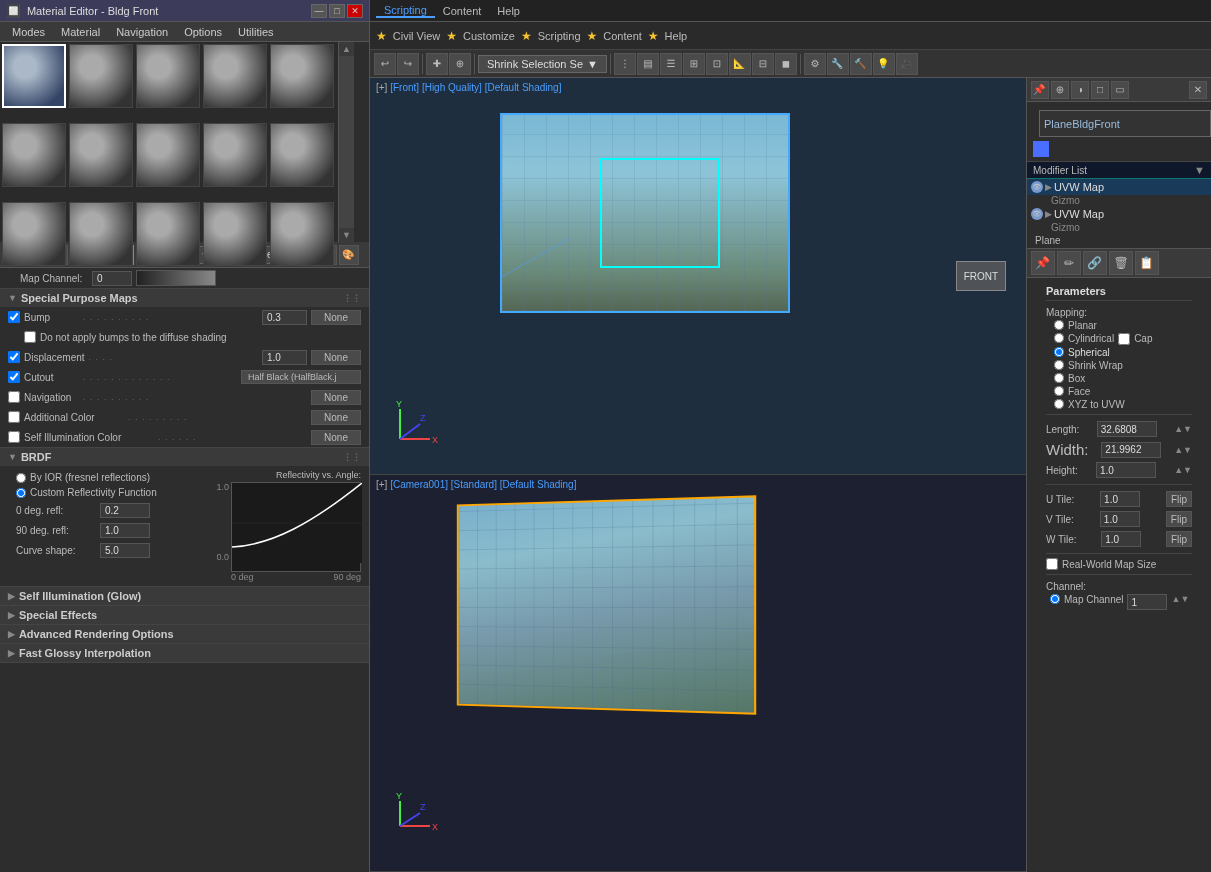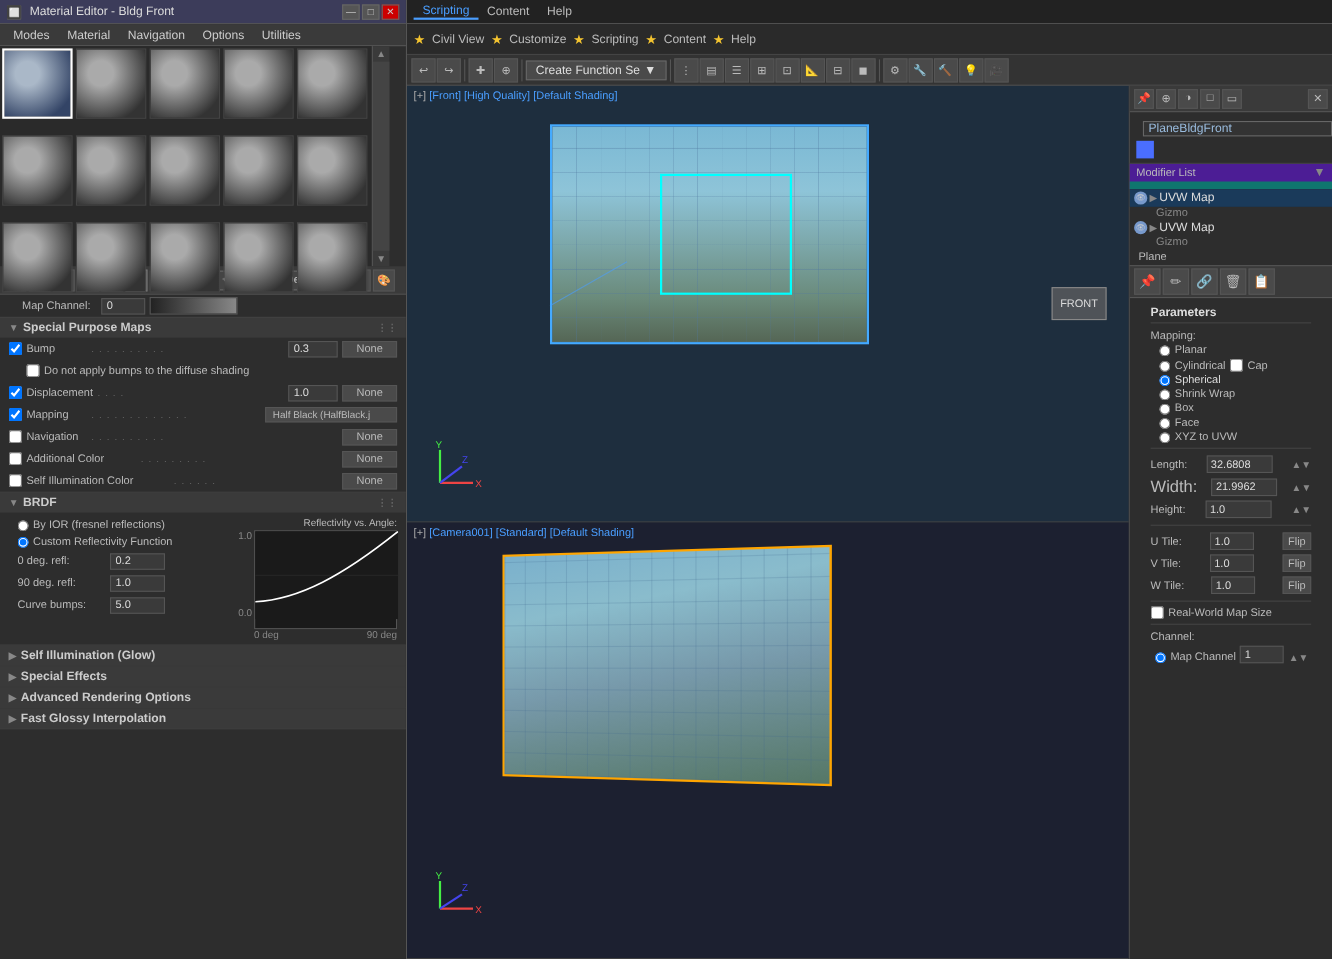--- a/index.html
+++ b/index.html
@@ -59,40 +59,40 @@
     .tool-btn { width: 22px; height: 22px; background: #4a4a4a; border: 1px solid #555; cursor: pointer; display: flex; align-items: center; justify-content: center; font-size: 10px; color: #bbb; }
     .toolbar-separator { width: 1px; height: 20px; background: #555; margin: 0 2px; }
     .create-sel-btn { background: #4a4a4a; border: 1px solid #666; color: #ddd; padding: 2px 8px; font-size: 11px; cursor: pointer; display: flex; align-items: center; gap: 4px; }
     .viewport-label { position: absolute; top: 4px; left: 6px; color: #aaa; font-size: 10px; cursor: pointer; }
     .viewport-label span { color: #4a9eff; cursor: pointer; }
 
     
     .right-params { width: 185px; background: #2d2d2d; border-left: 1px solid #555; display: flex; flex-direction: column; height: 100%; }
     .params-toolbar { background: #3a3a3a; height: 24px; display: flex; align-items: center; gap: 2px; padding: 0 4px; border-bottom: 1px solid #555; }
     .param-tool-btn { width: 18px; height: 18px; background: #4a4a4a; border: 1px solid #555; cursor: pointer; display: flex; align-items: center; justify-content: center; font-size: 10px; color: #bbb; }
-    .plane-name { background: #444; border: 1px solid #666; color: #9bf; font-size: 11px; padding: 2px 4px; margin: 4px 6px; height: 14px; flex: 1; }
+    .plane-name { background: #444; border: 1px solid #666; color: #9bf; font-size: 11px; padding: 2px 4px; margin: 4px 6px; height: 27px; flex: 1; }
     .modifier-list { background: #2d2d2d; flex-shrink: 0; }
     .modifier-item { display: flex; align-items: center; padding: 2px 4px; gap: 2px; cursor: pointer; }
     .modifier-item.selected { background: #1a3a5a; }
     .mod-eye { width: 12px; height: 12px; background: #66a; border-radius: 50%; display: flex; align-items: center; justify-content: center; font-size: 7px; }
     .mod-arrow { color: #888; font-size: 9px; }
     .mod-name { color: #ddd; font-size: 11px; }
     .mod-sub { padding-left: 24px; color: #999; font-size: 10px; }
     .mod-plane { padding: 2px 8px; color: #bbb; font-size: 10px; }
 
     
     .action-toolbar { background: #3a3a3a; height: 30px; display: flex; align-items: center; gap: 2px; padding: 0 4px; border-top: 1px solid #555; border-bottom: 1px solid #555; }
     .action-btn { width: 24px; height: 24px; background: #4a4a4a; border: 1px solid #555; cursor: pointer; display: flex; align-items: center; justify-content: center; font-size: 12px; color: #bbb; }
 
     
     .params-section { padding: 4px 19px; overflow-y: auto; flex: 1; }
     .params-header { font-weight: bold; color: #ddd; font-size: 11px; padding: 3px 0; border-bottom: 1px solid #444; margin-bottom: 4px; }
     .params-row { display: flex; align-items: center; gap: 4px; padding: 2px 0; }
     .radio-group { display: flex; flex-direction: column; gap: 2px; padding-left: 8px; }
-    .radio-item { display: flex; align-items: flex-end; gap: 4px; font-size: 10px; color: #bbb; }
+    .radio-item { display: flex; align-items: flex-start; gap: 4px; font-size: 10px; color: #bbb; }
     .param-input { background: #3a3a3a; border: 1px solid #555; color: #ddd; font-size: 10px; padding: 1px 3px; width: 60px; height: 16px; }
     .param-input-sm { background: #3a3a3a; border: 1px solid #555; color: #ddd; font-size: 10px; padding: 1px 3px; width: 40px; height: 16px; }
     .flip-btn { background: #4a4a4a; border: 1px solid #555; color: #bbb; font-size: 10px; padding: 1px 4px; cursor: pointer; height: 16px; }
     .param-full-row { display: flex; justify-content: space-between; align-items: center; padding: 2px 0; }
     .checkbox-label { display: flex; align-items: center; gap: 4px; font-size: 10px; color: #bbb; }
     .channel-select { background: #3a3a3a; border: 1px solid #555; color: #ddd; font-size: 10px; padding: 1px 3px; width: 40px; height: 16px; }
     .separator-line { height: 1px; background: #444; margin: 4px 0; }
 
     
     .front-label { position: absolute; right: 20px; top: 50%; transform: translateY(-50%); width: 50px; height: 30px; background: rgba(100,100,100,0.7); border: 1px solid #888; display: flex; align-items: center; justify-content: center; color: #ddd; font-size: 10px; }
@@ -215,21 +215,21 @@
         <div class="prop-row">
           <input type="checkbox" checked="" class="prop-checkbox" style="">
           <span style="color:#bbb;font-size:10px;min-width:55px;">Displacement</span>
           <span class="dotted-line">. . . .</span>
           <input type="number" class="prop-value" style="width: 45px;" value="1.0">
           <button class="prop-btn">None</button>
         </div>
 
         <div class="prop-row">
           <input type="checkbox" checked="" class="prop-checkbox" style="">
-          <span style="color:#bbb;font-size:10px;min-width:55px;">Mapping</span>
+          <span style="color:#bbb;font-size:10px;min-width:55px;">Cutout</span>
           <span class="dotted-line">. . . . . . . . . . . . .</span>
           <button class="prop-btn" style="font-size:9px;min-width:120px;text-align:left;">Half Black (HalfBlack.j</button>
         </div>
 
         <div class="prop-row">
           <input type="checkbox" class="prop-checkbox" style="">
           <span style="color:#bbb;font-size:10px;min-width:55px;">Navigation</span>
           <span class="dotted-line">. . . . . . . . . .</span>
           <button class="prop-btn">None</button>
         </div>
@@ -269,21 +269,21 @@
             </div>
             <div class="prop-row">
               <span style="font-size:10px;color:#bbb;min-width:80px;">0 deg. refl:</span>
               <input type="number" class="prop-value" value="0.2" style="width: 50px;">
             </div>
             <div class="prop-row">
               <span style="font-size:10px;color:#bbb;min-width:80px;">90 deg. refl:</span>
               <input type="number" class="prop-value" value="1.0" style="width: 50px;">
             </div>
             <div class="prop-row">
-              <span style="font-size:10px;color:#bbb;min-width:80px;">Curve bumps:</span>
+              <span style="font-size:10px;color:#bbb;min-width:80px;">Curve shape:</span>
               <input type="number" class="prop-value" value="5.0" style="width: 50px;">
             </div>
           </div>
 
           <div style="display:flex;flex-direction:column;align-items:flex-end;">
             <span style="font-size:9px;color:#bbb;margin-bottom:2px;">Reflectivity vs. Angle:</span>
             <div style="display:flex;gap:2px;align-items:flex-start;">
               <div style="display:flex;flex-direction:column;justify-content:space-between;height:80px;align-items:flex-end;">
                 <span style="font-size:9px;color:#888;">1.0</span>
                 <span style="font-size:9px;color:#888;">0.0</span>
@@ -360,21 +360,21 @@
 
     <div class="full-toolbar">
       <div class="tool-btn">↩</div>
       <div class="tool-btn">↪</div>
       <div class="toolbar-separator"></div>
       <div class="tool-btn">✚</div>
       <div class="tool-btn">⊕</div>
       <div class="toolbar-separator"></div>
 
       <button class="create-sel-btn">
-        <span>Create Function Se</span>
+        <span>Shrink Selection Se</span>
         <span>▼</span>
       </button>
       <div class="toolbar-separator"></div>
       <div class="tool-btn">⋮</div>
       <div class="tool-btn">▤</div>
       <div class="tool-btn">☰</div>
       <div class="tool-btn">⊞</div>
       <div class="tool-btn">⊡</div>
       <div class="tool-btn">📐</div>
       <div class="tool-btn">⊟</div>
@@ -464,21 +464,21 @@
           <div class="param-tool-btn">▭</div>
           <div style="flex:1;"></div>
           <div class="param-tool-btn">✕</div>
         </div>
 
         <div style="padding:4px 6px; border-bottom:1px solid #444;">
           <input type="text" class="plane-name" style="width: 100%; background: rgb(51, 51, 51); border: 1px solid rgb(102, 102, 102); color: rgb(153, 187, 221); font-size: 11px; padding: 2px 4px;" value="PlaneBldgFront">
           <div style="width:16px;height:16px;background:#4a6eff;display:inline-block;vertical-align:middle;"></div>
         </div>
 
-        <div style="background:#4c1d95;padding:2px 6px;border-bottom:7px solid #0f766e;display:flex;align-items:center;">
+        <div style="background:#0f172a;padding:2px 6px;border-bottom:1px solid #0f766e;display:flex;align-items:center;">
           <span style="font-size:10px;color:#bbb;flex:1;">Modifier List</span>
           <span style="cursor:pointer;color:#888;">▼</span>
         </div>
 
         <div class="modifier-list">
 
           <div class="modifier-item selected">
             <div class="mod-eye" style="background:#7799cc;">👁</div>
             <span class="mod-arrow">▶</span>
             <span class="mod-name">UVW Map</span>

